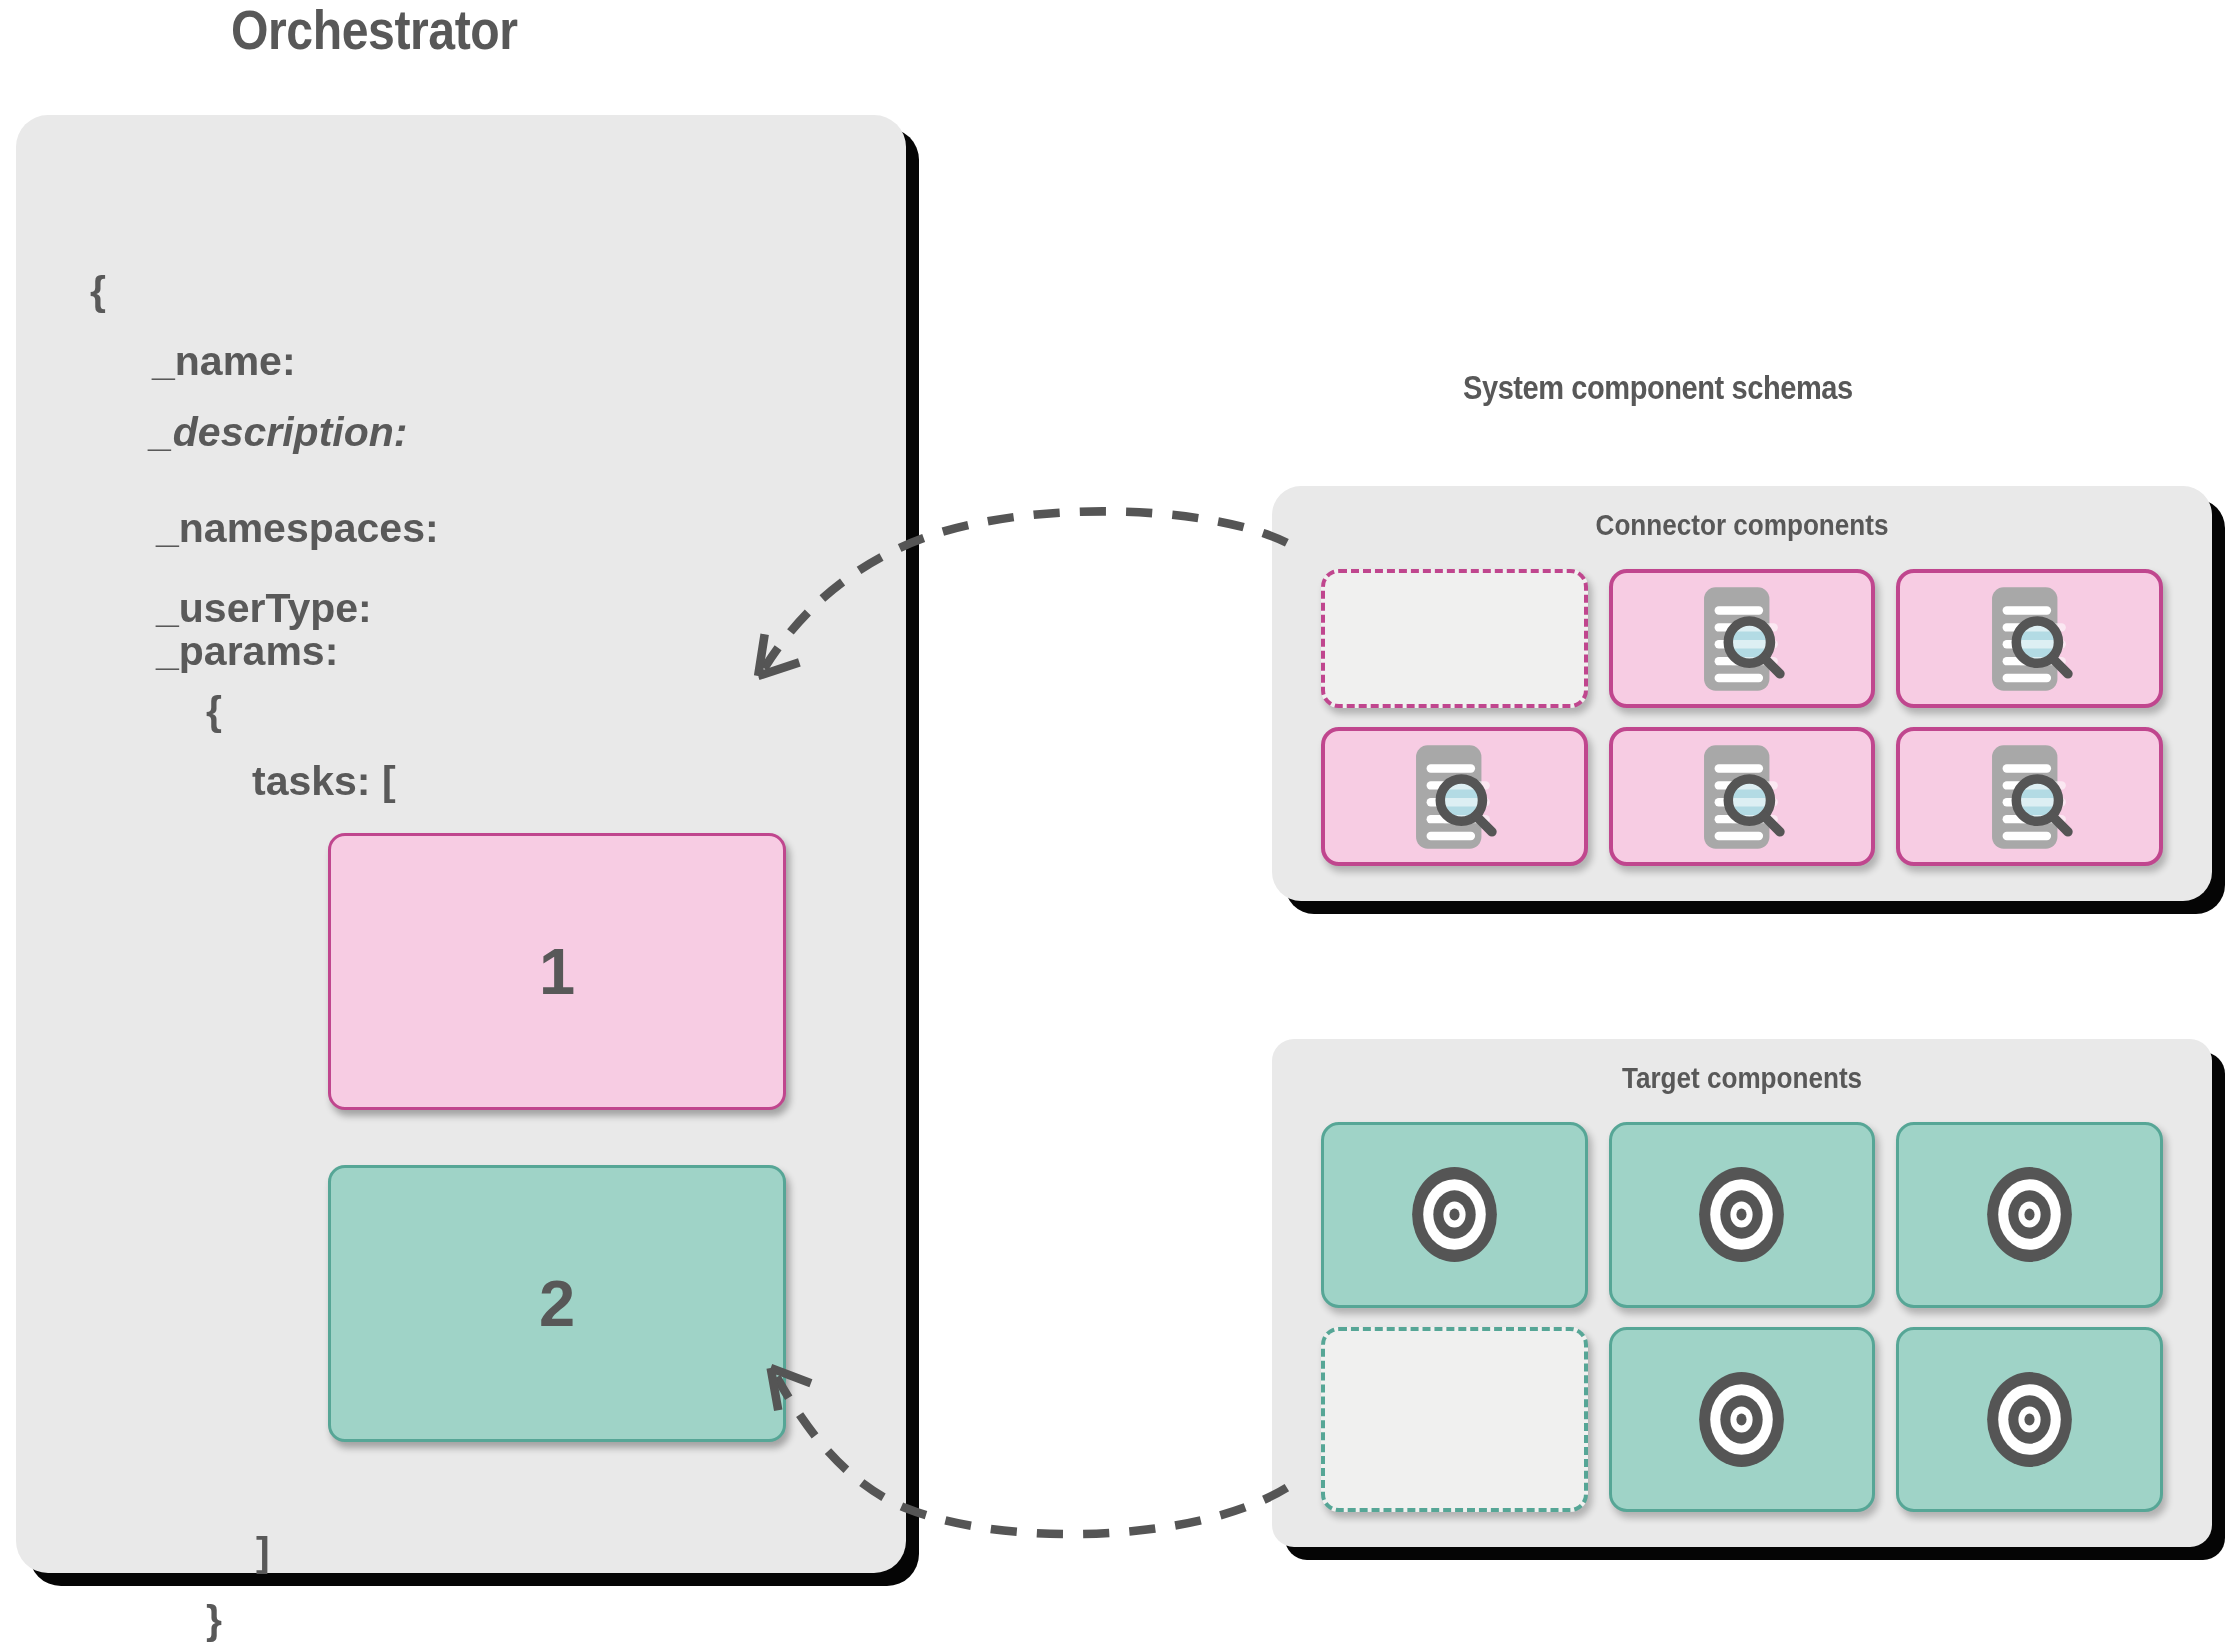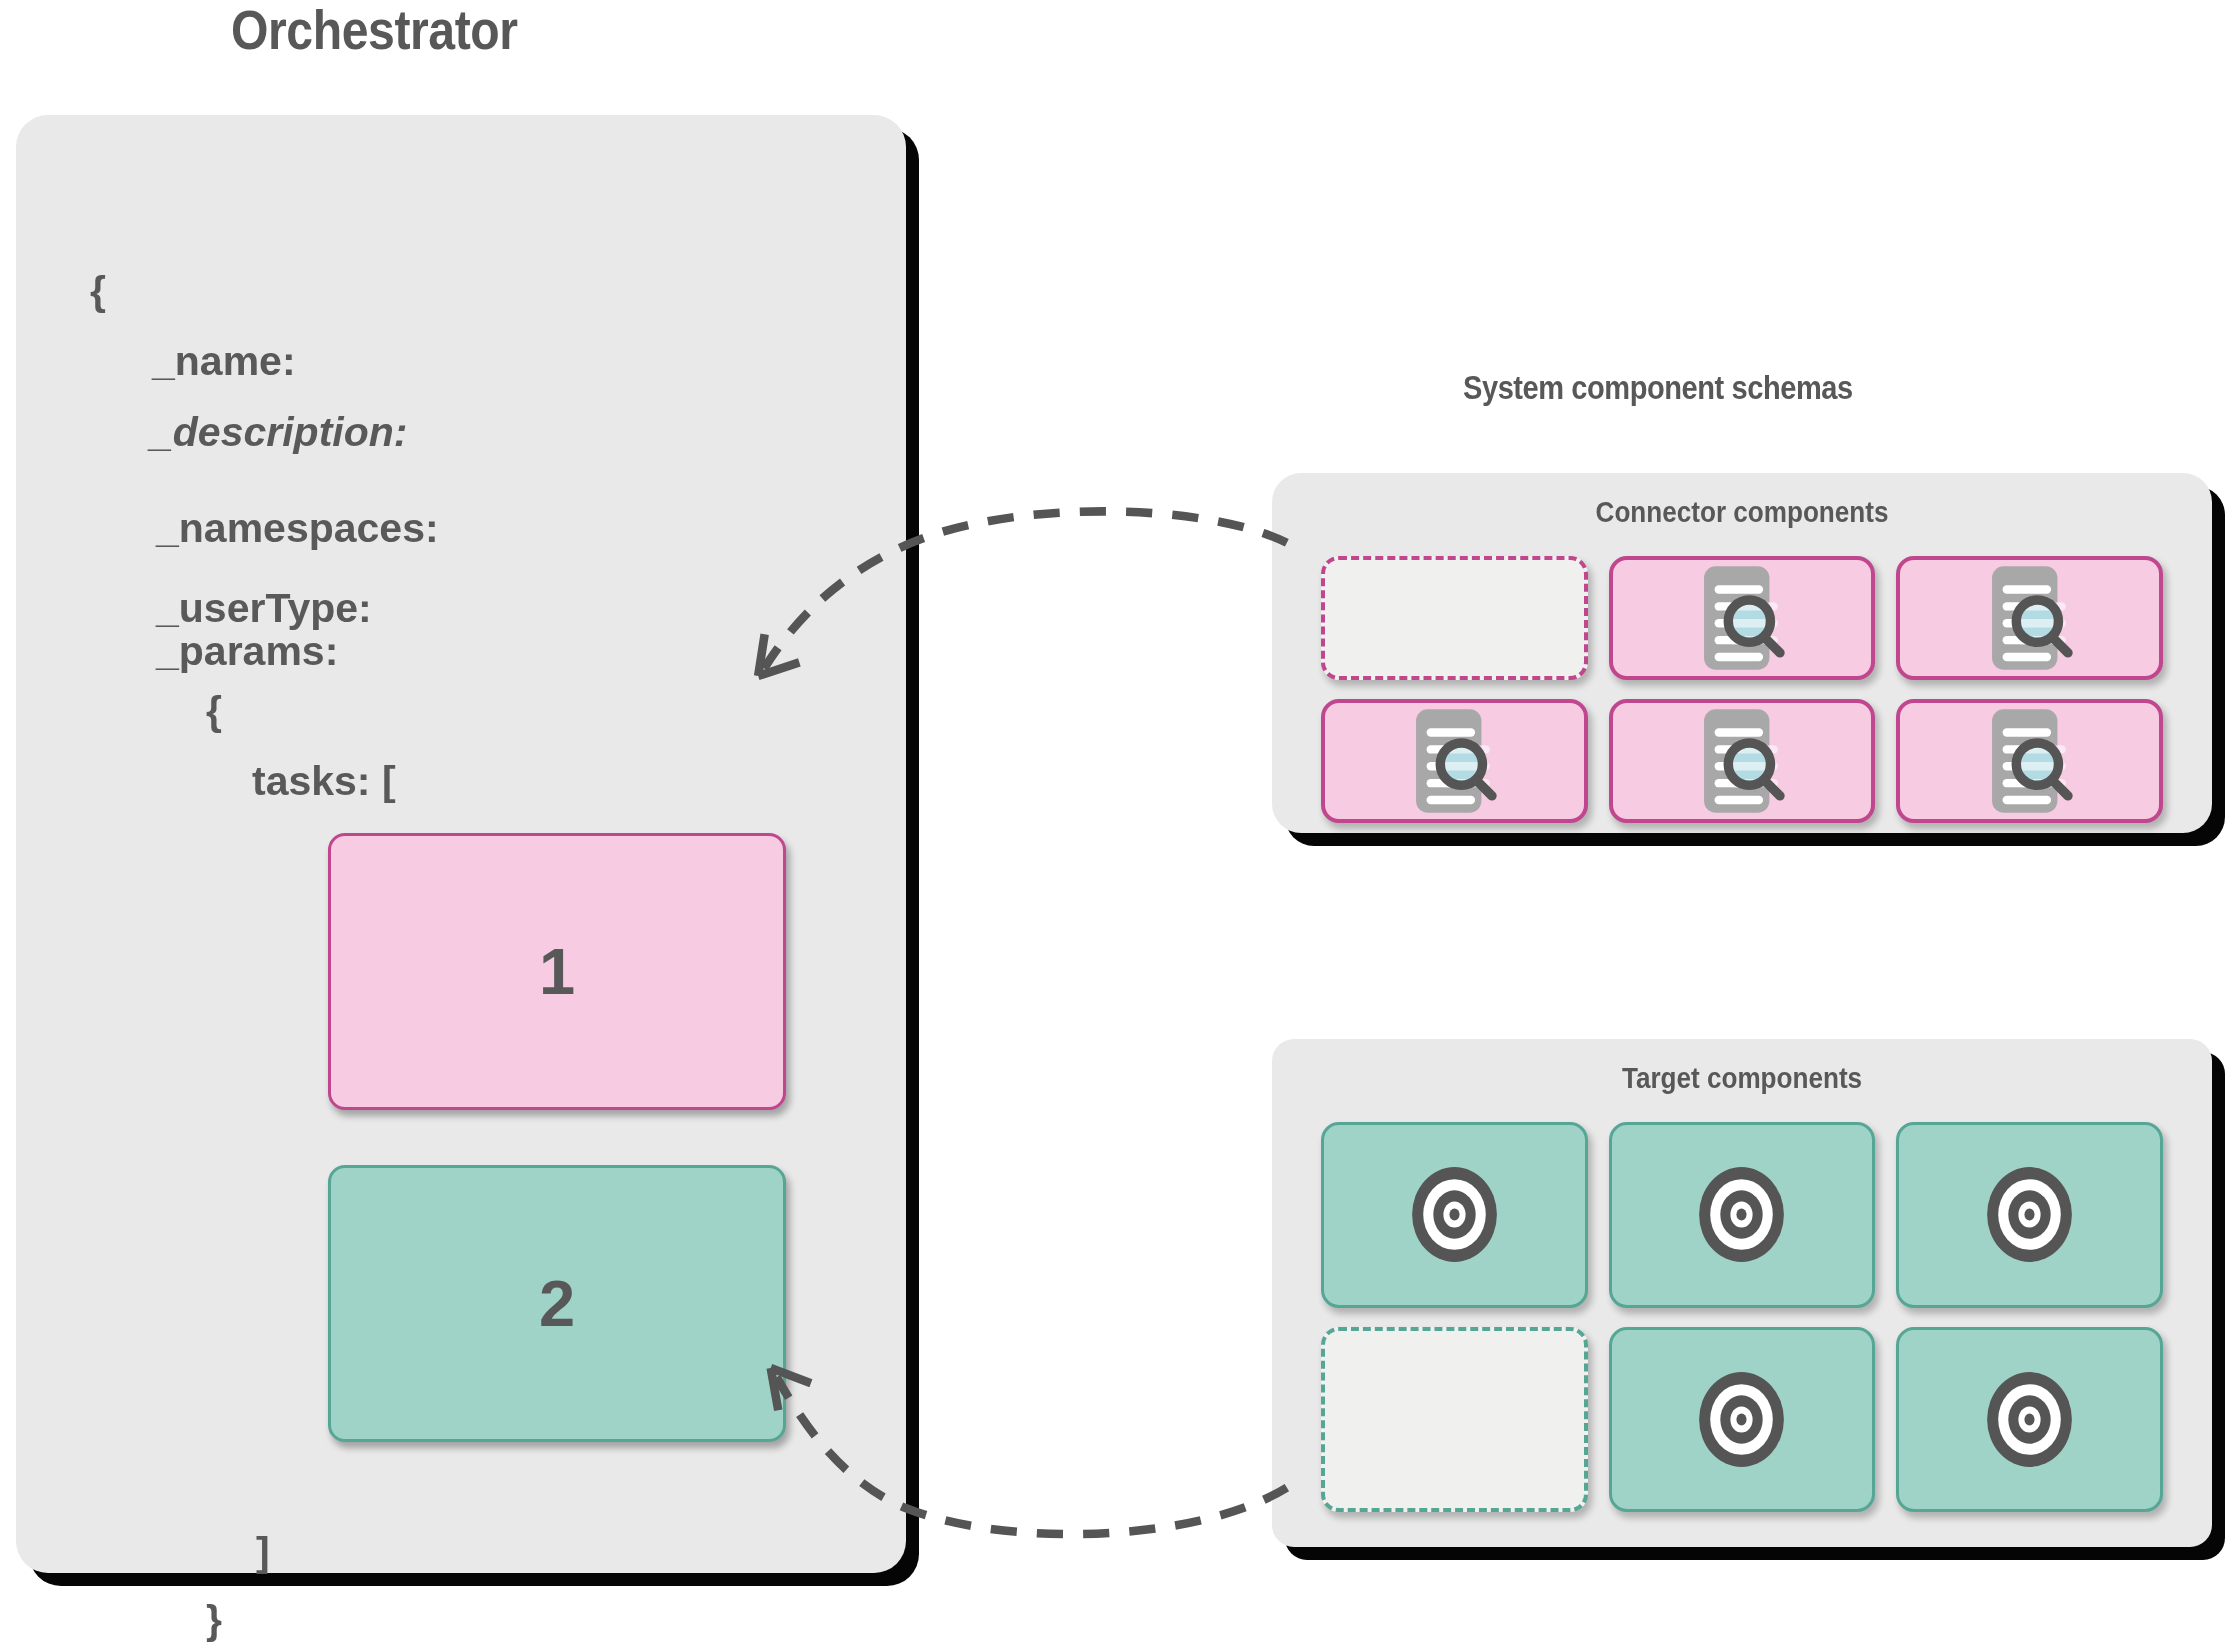--- a/index.html
+++ b/index.html
@@ -14,21 +14,21 @@
   }
   #orch-title{left:231px;top:-3px;font-size:56px;transform:scaleX(0.86);transform-origin:left top;}
   #schemas-title{left:1463px;top:369px;font-size:33px;transform:scaleX(0.88);transform-origin:left top;}
 
   
   .panel{
     position:absolute;background:#e9e9e9;border-radius:32px;
     box-shadow:13px 13px 0 0 #050505;
   }
   #orchestrator-panel{left:16px;top:115px;width:890px;height:1458px;}
-  #connector-panel{left:1272px;top:473px;width:940px;height:360px;border-radius:29px;}
+  #connector-panel{left:1272px;top:486px;width:940px;height:415px;border-radius:29px;}
   #target-panel{left:1272px;top:1039px;width:940px;height:508px;border-radius:22px;}
 
   .panel-heading{
     position:absolute;left:0;right:0;text-align:center;
     font-weight:bold;font-size:29px;color:#585858;
     transform:scaleX(0.9);
   }
   #connector-heading{top:23px;}
   #target-heading{top:23px;}
 

